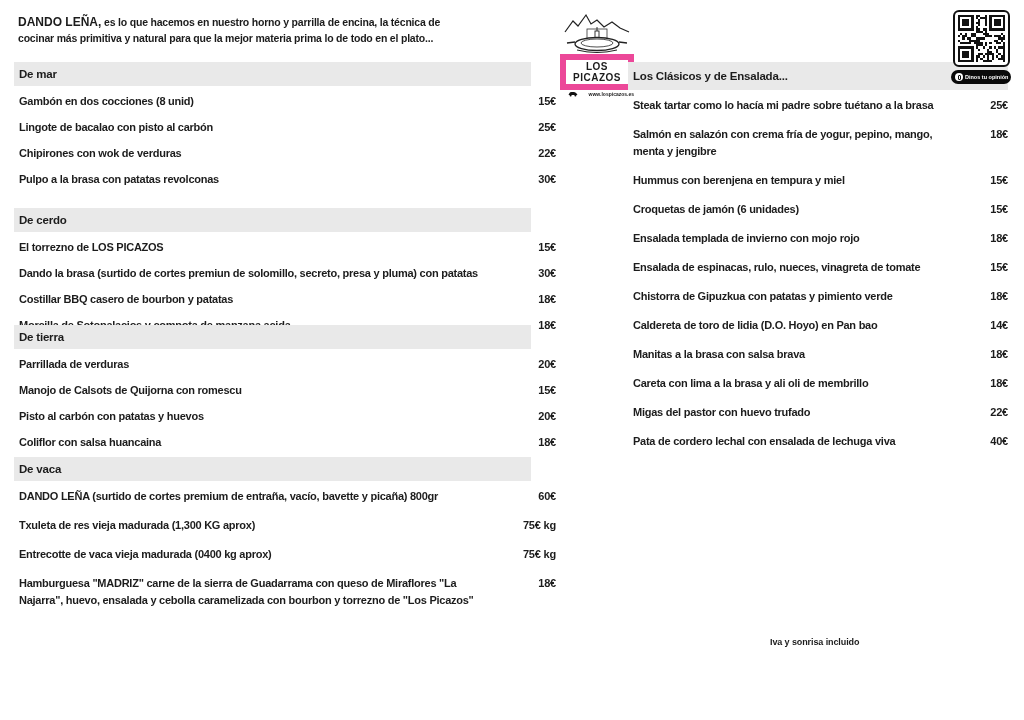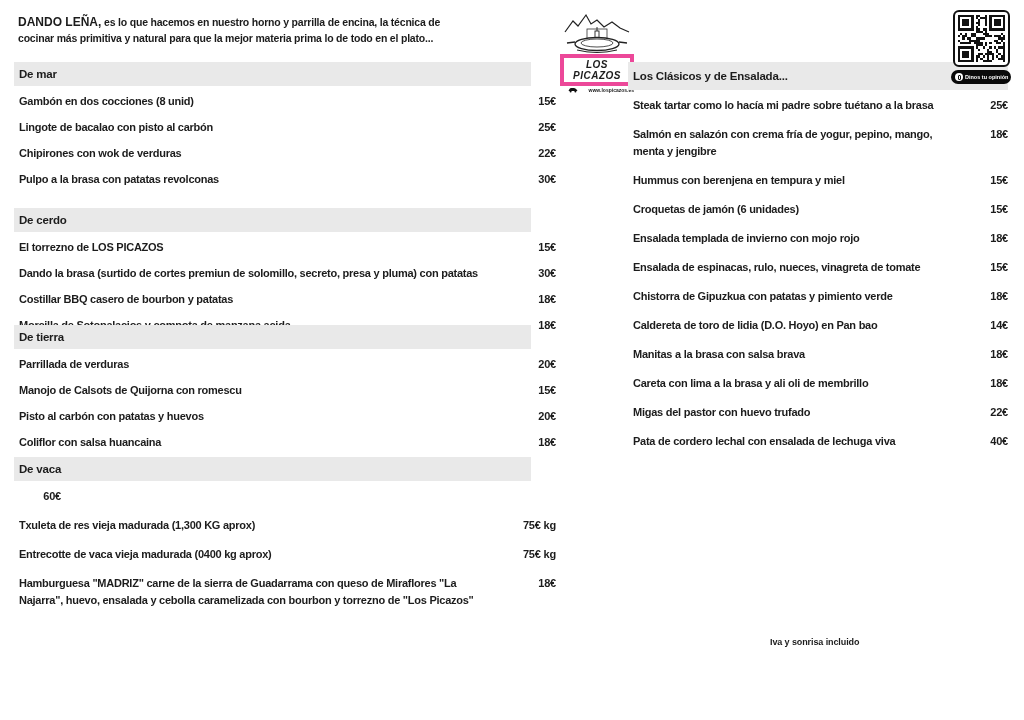--- a/index.html
+++ b/index.html
@@ -9,22 +9,22 @@
     background:#ffffff; color:#1c1c1c;
     font-family:"Liberation Sans","DejaVu Sans",sans-serif;
   }
   
   .intro { position:absolute; left:18px; top:14px; width:430px;
            font-size:10.5px; font-weight:700; letter-spacing:-0.2px; line-height:16px; }
   .intro .lead { font-size:12px; font-weight:700; letter-spacing:0; }
   
   .logo { position:absolute; left:560px; top:12px; width:74px; text-align:center; }
   .logo svg { display:block; margin:0 auto; }
-  .logo-name { display:block; border:4px solid #ec4899; padding:1px 3px; font-size:10px;
-               font-weight:700; letter-spacing:0.5px; background:#fff;font-style:italic; }
+  .logo-name { display:block; border:6px solid #ec4899; padding:1px 3px; font-size:10px;
+               font-weight:700; letter-spacing:0.5px; background:#fff; }
   .logo-web { display:flex; align-items:center; justify-content:center; gap:2px;
               font-size:5px; font-weight:700; margin-top:1px; }
   
   .qr-box { position:absolute; left:953px; top:10px; width:57px; height:57px;
             border:2px solid #111; border-radius:6px; background:#fff; padding:3px; z-index:3; }
   .qr-box svg { width:100%; height:100%; }
   .qr-pill { position:absolute; left:951px; top:70px; width:60px; height:14px;
              background:#0a0a0a; border-radius:8px; color:#fff; display:flex;
              align-items:center; gap:2px; padding:0 4px; z-index:3; }
   .qr-pill .phone { width:8px; height:8px; border-radius:50%; background:#fff;
@@ -386,20 +386,21 @@
       </div>
     </div>
 </section>
 
 <section class="menu-section left wide-gap" style="top:457px">
   <div class="section-bar">
       <span>De vaca</span>
     </div>
   <div class="rows">
       <div class="row">
+        <span class="item-name">DANDO LEÑA (surtido de cortes premium de entraña, vacío, bavette y picaña) 800gr</span>
         <span class="item-price">60€</span>
       </div>
       <div class="row">
         <span class="item-name">Txuleta de res vieja madurada  (1,300 KG aprox)</span>
         <span class="item-price">75€ kg</span>
       </div>
       <div class="row">
         <span class="item-name">Entrecotte de vaca vieja madurada (0400 kg aprox)</span>
         <span class="item-price">75€ kg</span>
       </div>

